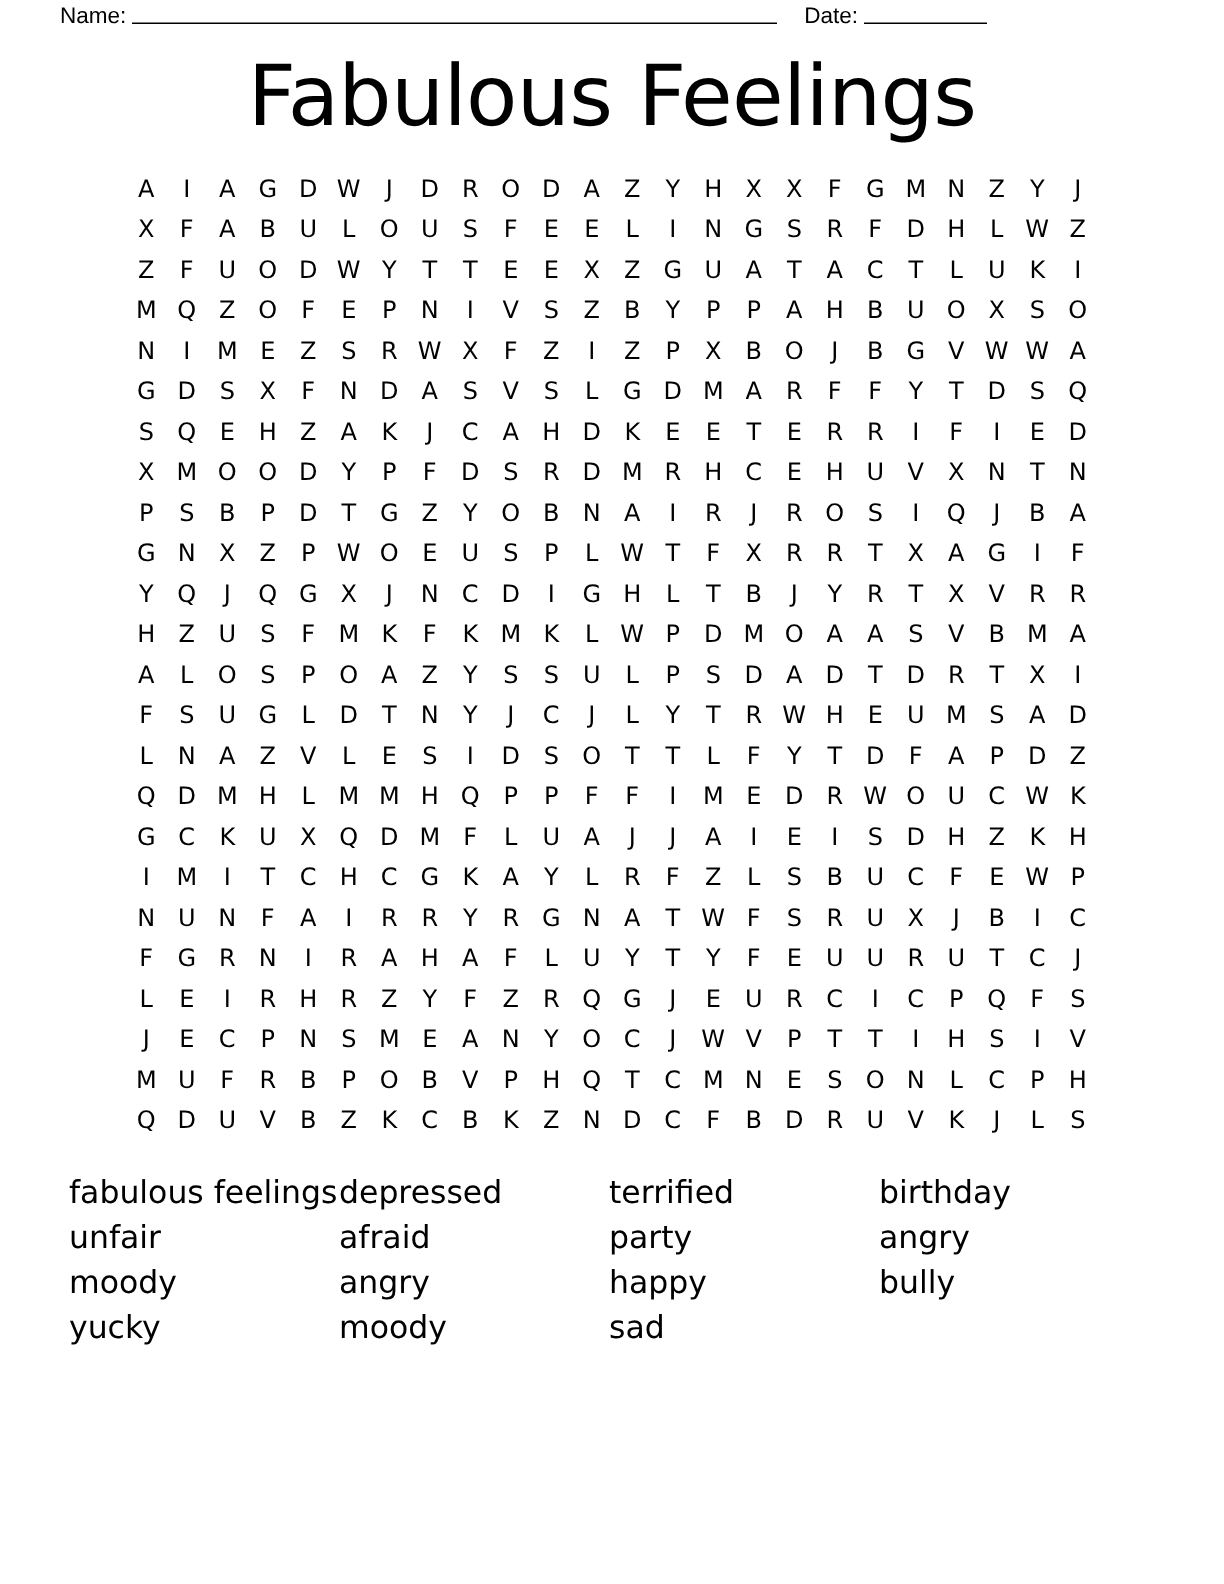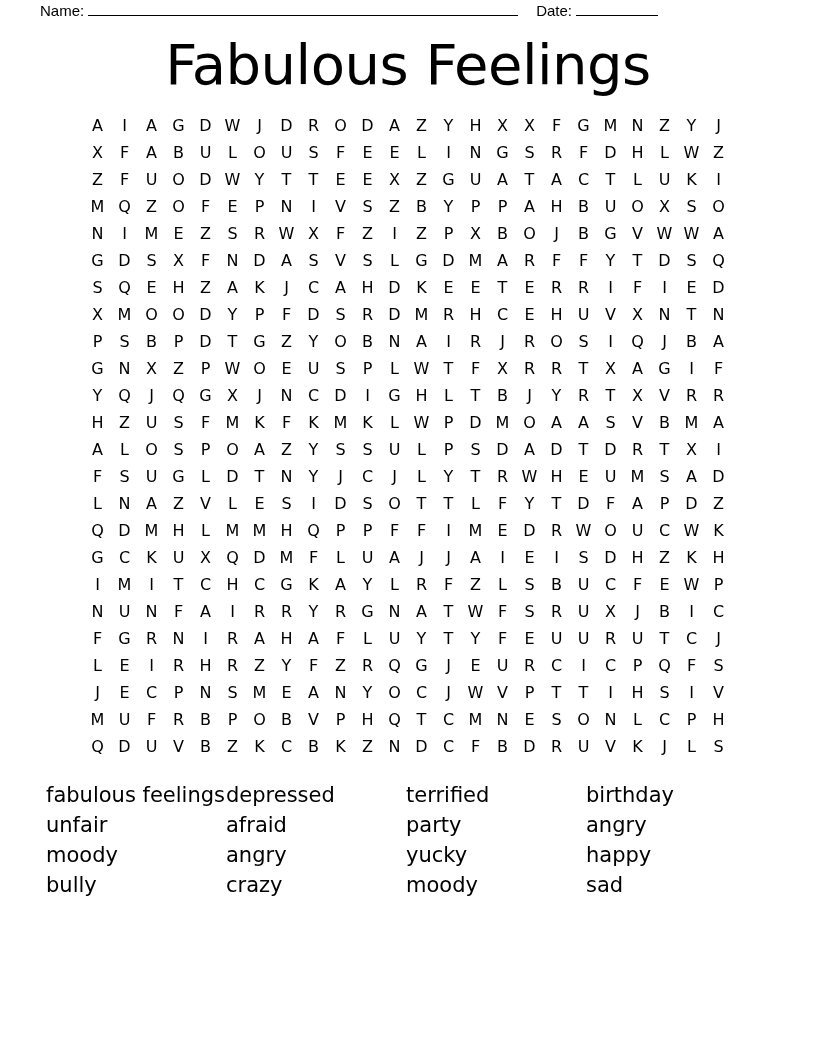--- a/index.html
+++ b/index.html
@@ -695,22 +695,21 @@
     <div class="word">fabulous feelings</div>
     <div class="word">depressed</div>
     <div class="word">terrified</div>
     <div class="word">birthday</div>
     <div class="word">unfair</div>
     <div class="word">afraid</div>
     <div class="word">party</div>
     <div class="word">angry</div>
     <div class="word">moody</div>
     <div class="word">angry</div>
-    <div class="word">yucky</div>
     <div class="word">happy</div>
     <div class="word">bully</div>
-    <div class="word">crazy</div>
+    <div class="word">yucky</div>
     <div class="word">moody</div>
     <div class="word">sad</div>
     <div class="word empty"></div>
     <div class="word empty"></div>
     <div class="word empty"></div>
   </div>
 
 </body></html>

